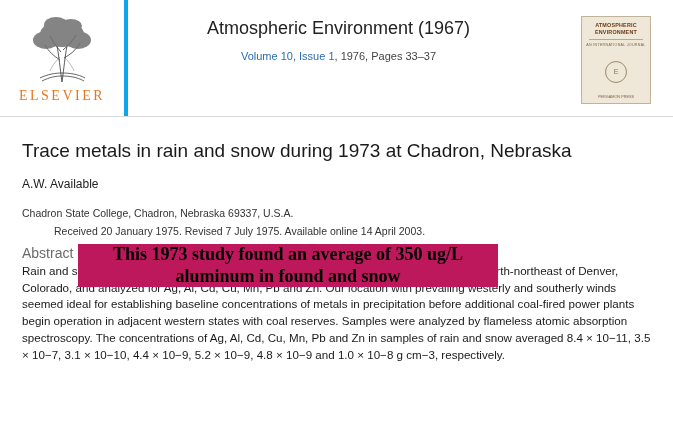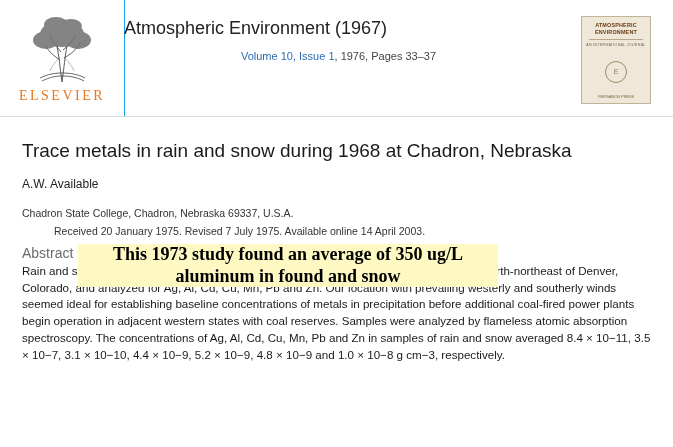--- a/index.html
+++ b/index.html
@@ -26,40 +26,41 @@
     height: 117px;
     border-bottom: 1px solid #d9d9d9;
     box-sizing: border-box;
   }
   .logo-box {
     position: absolute;
     left: 0;
     top: 0;
     width: 124px;
     height: 116px;
-    border-right: 1px solid #0ea5e9;
+    border-right: 4px solid #0ea5e9;
     display: flex;
     flex-direction: column;
     align-items: center;
     justify-content: center;
   }
   .tree-svg { display: block; }
   .elsevier-word {
     font-family: "Liberation Serif", serif;
     font-size: 14px;
     letter-spacing: 2.5px;
     color: #e87722;
     margin-top: 2px;
     font-weight: normal;
   }
   .journal-title {
     position: absolute;
     left: 124px;
     right: 120px;
     top: 18px;
+    text-align: center;
     font-family: "Liberation Sans", sans-serif;
     font-size: 18px;
     color: #222222;
   }
   .issue-line {
     position: absolute;
     left: 124px;
     right: 120px;
     top: 50px;
     text-align: center;
@@ -170,21 +171,21 @@
     position: absolute;
     left: 78px;
     top: 244px;
     width: 420px;
     text-align: center;
     font-family: "Liberation Serif", serif;
     font-weight: bold;
     font-size: 18px;
     line-height: 1.2;
     color: #000000;
-    background: #fef9c3;
+    background: #be185d;
     z-index: 5;
   }
 </style>
 </head>
 <body>
 
 <div class="page">
 
   <div class="header">
 
@@ -229,21 +230,21 @@
       <div class="cover-top">ATMOSPHERIC</div>
       <div class="cover-top">ENVIRONMENT</div>
       <div class="cover-rule"></div>
       <div class="cover-sub">AN INTERNATIONAL JOURNAL</div>
       <div class="cover-circle">E</div>
       <div class="cover-bottom">PERGAMON PRESS</div>
     </div>
   </div>
 
   <div class="article">
-    <h1 class="paper-title">Trace metals in rain and snow during 1968 at Chadron, Nebraska</h1>
+    <h1 class="paper-title">Trace metals in rain and snow during 1973 at Chadron, Nebraska</h1>
     <div class="author">A.W. Available</div>
     <div class="affiliation">Chadron State College, Chadron, Nebraska 69337, U.S.A.</div>
     <div class="history">Received 20 January 1975. Revised 7 July 1975. Available online 14 April 2003.</div>
     <div class="abstract-head">Abstract</div>
     <div class="abstract-body">Rain and snow were collected during 1973 in Chadron, Nebraska, a rural location 480 km north-northeast of Denver, Colorado, and analyzed for Ag, Al, Cd, Cu, Mn, Pb and Zn. Our location with prevailing westerly and southerly winds seemed ideal for establishing baseline concentrations of metals in precipitation before additional coal-fired power plants begin operation in adjacent western states with coal reserves. Samples were analyzed by flameless atomic absorption spectroscopy. The concentrations of Ag, Al, Cd, Cu, Mn, Pb and Zn in samples of rain and snow averaged 8.4 × 10−11, 3.5 × 10−7, 3.1 × 10−10, 4.4 × 10−9, 5.2 × 10−9, 4.8 × 10−9 and 1.0 × 10−8 g cm−3, respectively.</div>
   </div>
 
   <div class="overlay-note">
     <div>This 1973 study found an average of 350 ug/L</div>
     <div>aluminum in found and snow</div>

